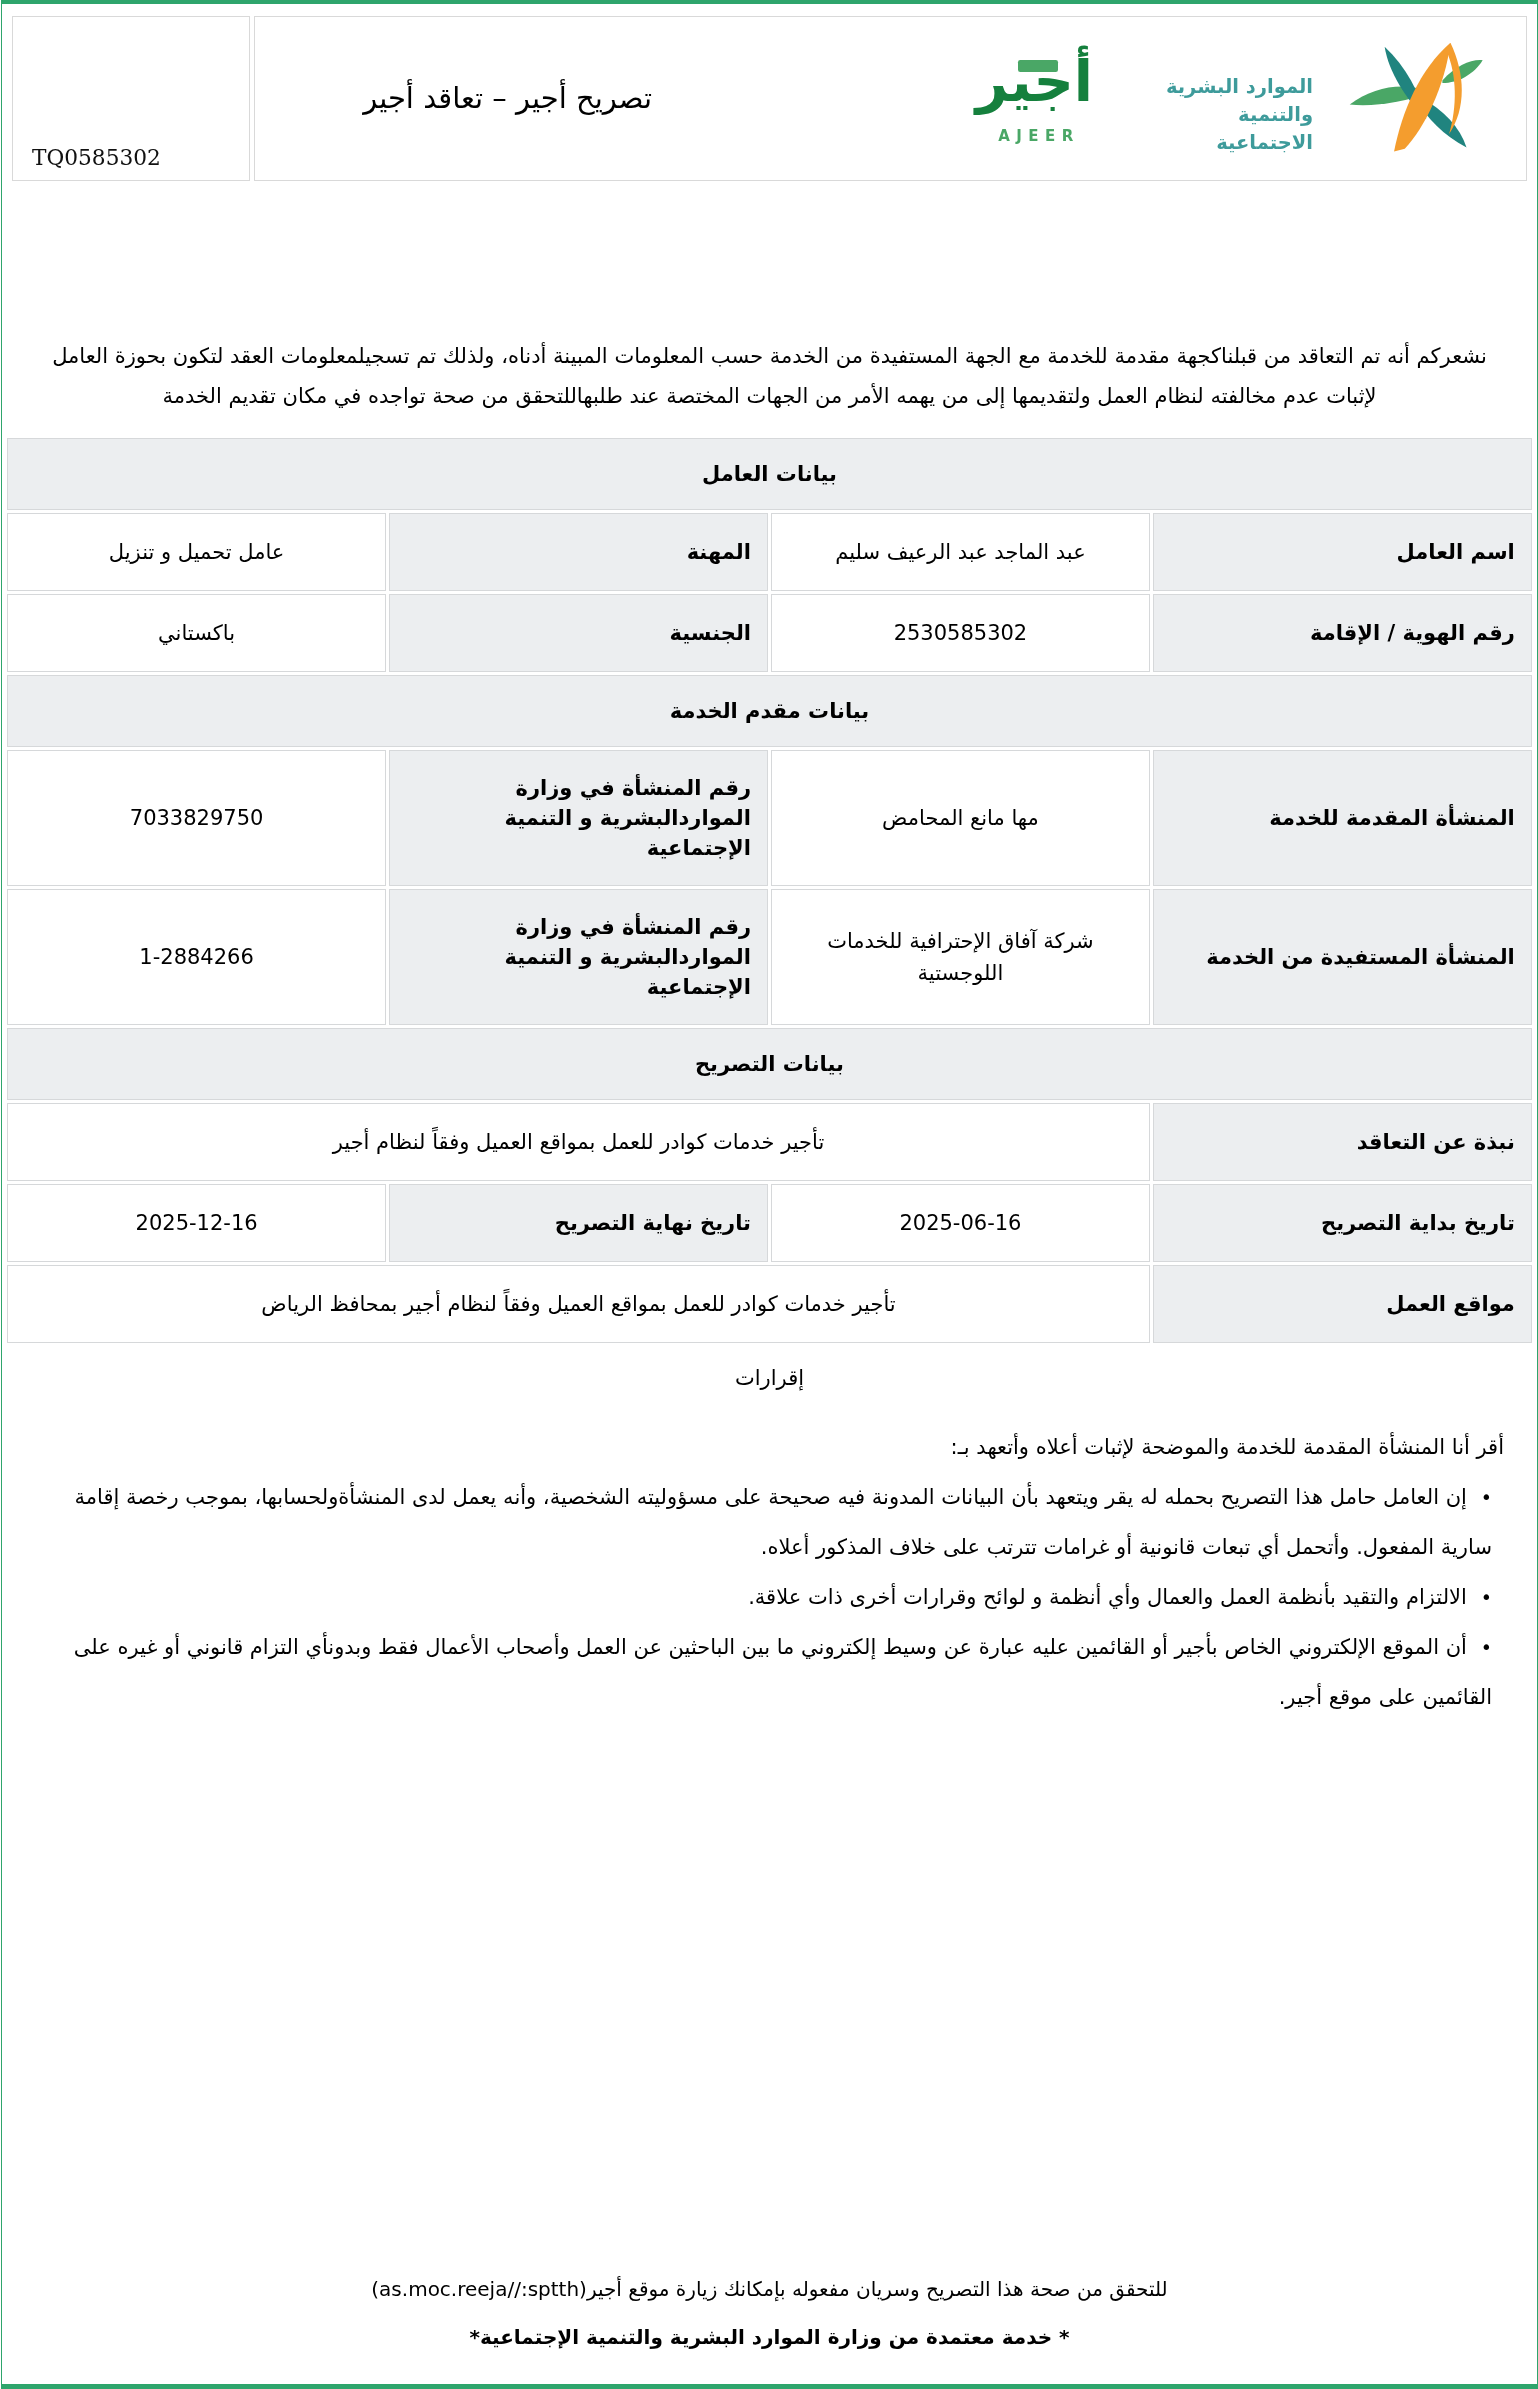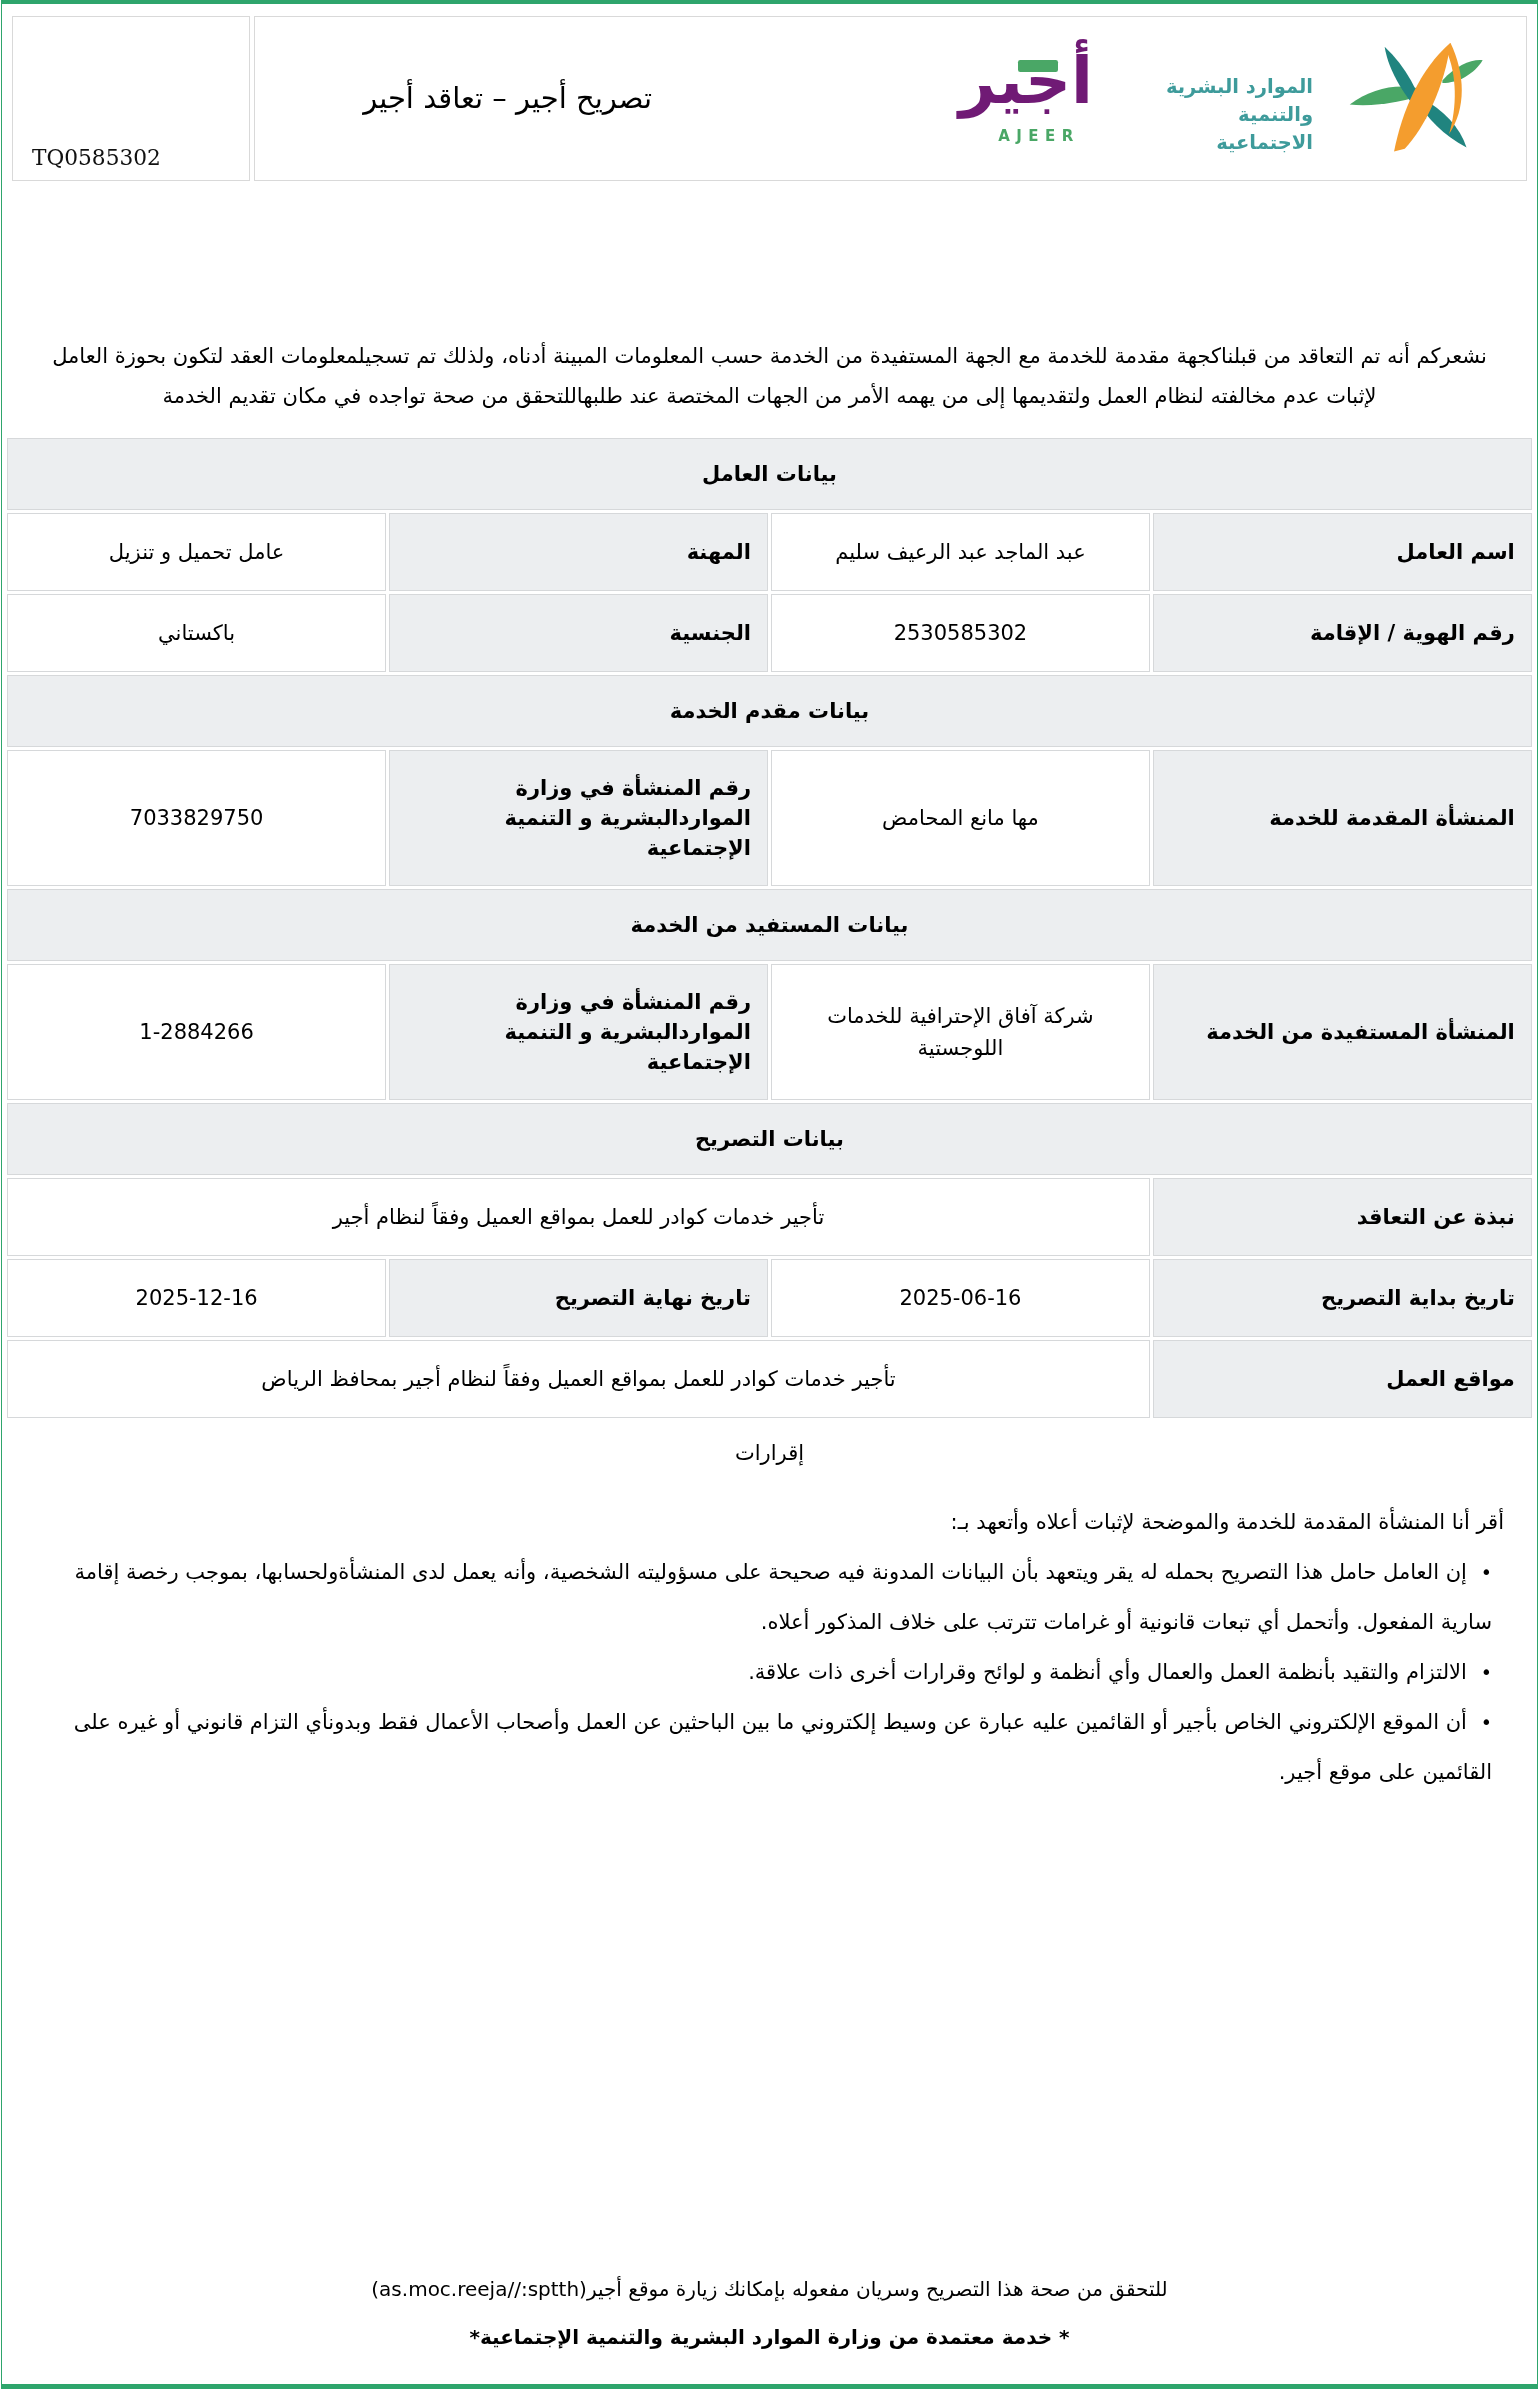--- a/index.html
+++ b/index.html
@@ -11,21 +11,21 @@
   }
   
   .header{position:absolute;top:11.6px;left:10px;right:10px;height:165px;display:flex;gap:3.6px;direction:ltr;}
   .hbox{border:1.4px solid #D9D9D9;background:#fff;position:relative;box-sizing:border-box;}
   .hbox.left{width:238px;}
   .hbox.right{flex:1;}
   .tq{position:absolute;left:19px;bottom:10px;font-family:"DejaVu Serif",serif;font-size:21.7px;color:#111;direction:ltr;}
   .doc-title{position:absolute;left:87px;top:64px;width:332px;text-align:center;
     font-size:29px;font-weight:normal;direction:rtl;white-space:nowrap;}
   .ajeer{position:absolute;right:433px;top:21.7px;width:108px;text-align:center;direction:rtl;}
-  .ajeer-word{font-size:64px;font-weight:bold;color:#701a75;line-height:87px;position:relative;z-index:1;}
+  .ajeer-word{font-size:56px;font-weight:bold;color:#15803d;line-height:87px;position:relative;z-index:1;}
   .ajeer-accent{position:absolute;top:21.7px;right:35px;width:40px;height:11.6px;background:#4AA766;border-radius:2.2px;z-index:2;}
   .ajeer-latin{font-size:15px;font-weight:bold;color:#4AA766;letter-spacing:6.5px;margin-top:1.4px;direction:ltr;}
   .ministry-text{position:absolute;right:213px;top:56px;width:166px;text-align:right;direction:rtl;
     color:#3E9B9B;font-size:19.5px;font-weight:bold;line-height:28px;}
   .ministry-logo{position:absolute;right:42px;top:20px;}
   
   .intro{margin:0;padding:332px 40px 0;text-align:center;font-size:21px;line-height:40px;}
   
   table.grid{width:calc(100% - 4.3px);margin:19px 2.2px 0;border-collapse:separate;border-spacing:3.6px;table-layout:fixed;}
   table.grid td{border:0.7px solid #D6D8DA;box-sizing:border-box;vertical-align:middle;padding:22px 16px;font-size:21px;}
@@ -109,23 +109,20 @@
     <tr>
           <td colspan="4" class="sec">بيانات مقدم الخدمة</td>
         </tr>
     <tr class="h150">
       <td class="lab">المنشأة المقدمة للخدمة</td>
       <td class="val">مها مانع المحامض</td>
       <td class="lab">رقم المنشأة في وزارة المواردالبشرية و التنمية الإجتماعية</td>
       <td class="val">7033829750</td>
     </tr>
 
-    <tr>
-          <td colspan="4" class="sec">بيانات المستفيد من الخدمة</td>
-        </tr>
     <tr class="h150">
       <td class="lab">المنشأة المستفيدة من الخدمة</td>
       <td class="val">شركة آفاق الإحترافية للخدمات اللوجستية</td>
       <td class="lab">رقم المنشأة في وزارة المواردالبشرية و التنمية الإجتماعية</td>
       <td class="val">1-2884266</td>
     </tr>
 
     <tr>
           <td colspan="4" class="sec">بيانات التصريح</td>
         </tr>

